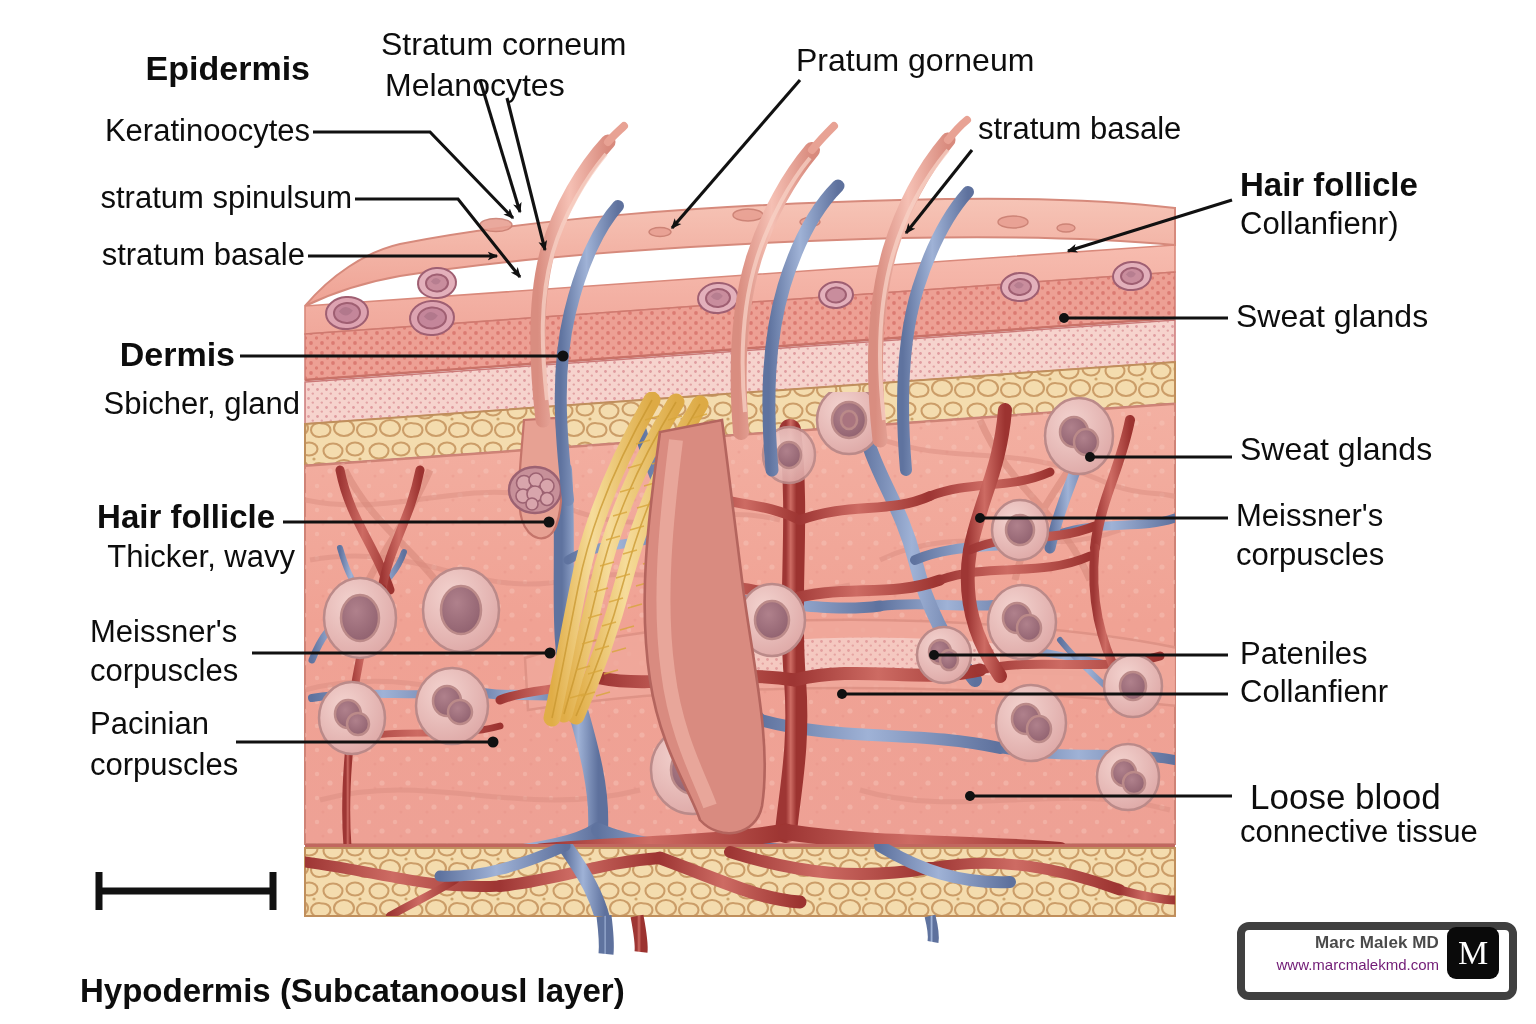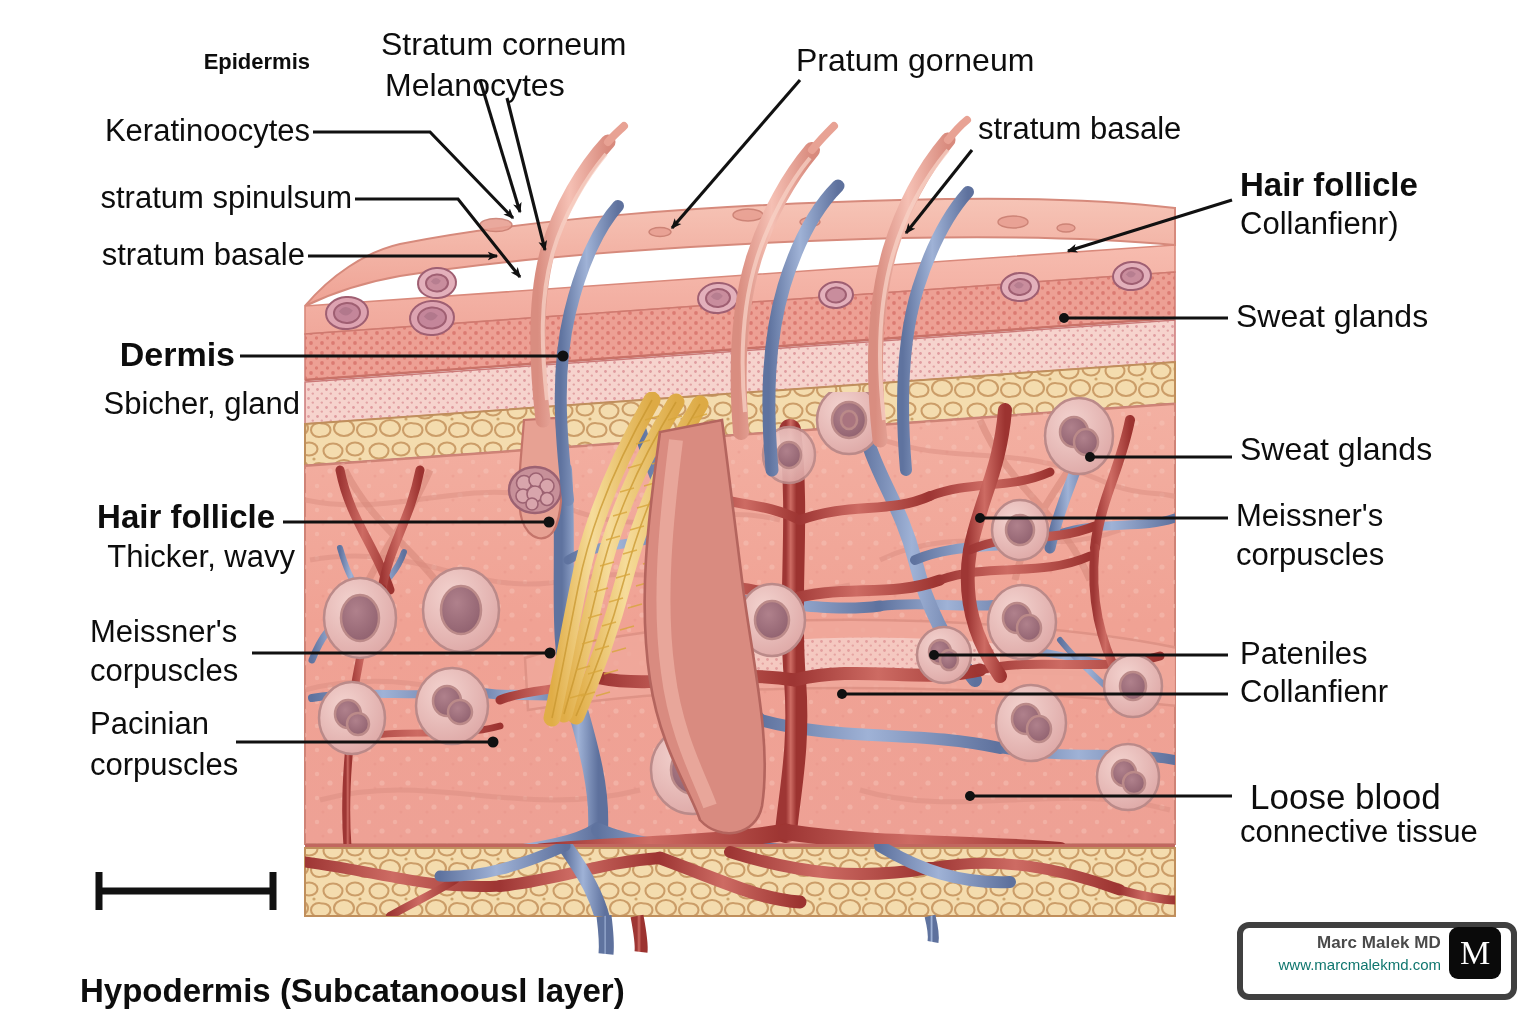--- a/index.html
+++ b/index.html
@@ -11,26 +11,26 @@
   .lbl.bold{font-weight:bold;}
   .l-r{text-align:left;}
   .l-l{text-align:right;}
   svg{position:absolute;left:0;top:0;}
   #art{z-index:1;}
   #leaders{z-index:3;}
   .labels{z-index:4;position:absolute;inset:0;pointer-events:none;}
   .labels .lbl{pointer-events:auto;}
   
   #wm{position:absolute;left:1237px;top:922px;width:280px;height:78px;
-      background:#fff;border:6px solid #404040;border-radius:12px;
+      background:#fff;border:8px solid #404040;border-radius:12px;
       display:flex;align-items:center;justify-content:flex-end;
       box-sizing:border-box;padding:0 10px 16px 12px;z-index:6;}
   #wm .txt{display:flex;flex-direction:column;align-items:flex-end;margin-right:8px;}
   #wm .nm{font-size:17px;font-weight:bold;color:#4a4a4a;letter-spacing:.1px;}
-  #wm .url{font-size:15px;color:#0f766e;margin-top:3px;}
+  #wm .url{font-size:15px;color:#701a75;margin-top:3px;}
   #wm .logo{width:52px;height:52px;background:#0a0a0a;border-radius:9px;
             display:flex;align-items:center;justify-content:center;
             color:#fff;font-size:34px;font-family:"Liberation Serif",serif;line-height:1;}
 </style>
 </head>
 <body>
 
 <div id="stage">
 
 <svg id="art" width="1536" height="1024" viewBox="0 0 1536 1024">
@@ -523,21 +523,21 @@
     <circle cx="1090" cy="457" r="5"></circle>
     <circle cx="980" cy="518" r="5"></circle>
     <circle cx="934" cy="655" r="5"></circle>
     <circle cx="842" cy="694" r="5"></circle>
     <circle cx="970" cy="796" r="5"></circle>
   </g>
 </svg>
 
 <div class="labels">
 
-  <div class="lbl bold l-l" style="left:30px;top:50px;width:280px;font-size:22px;">Epidermis</div>
+  <div class="lbl bold l-l" style="left:30px;top:50px;width:280px;font-size:34px;">Epidermis</div>
 
   <div class="lbl l-l" style="left:10px;top:115px;width:300px;font-size:31px;">Keratinoocytes</div>
 
   <div class="lbl l-l" style="left:10px;top:182px;width:342px;font-size:31px;">stratum spinulsum</div>
 
   <div class="lbl l-l" style="left:10px;top:239px;width:295px;font-size:31px;">stratum basale</div>
 
   <div class="lbl bold l-l" style="left:10px;top:336px;width:225px;font-size:34px;">Dermis</div>
   <div class="lbl l-l" style="left:10px;top:388px;width:290px;font-size:31px;">Sbicher, gland</div>
 

